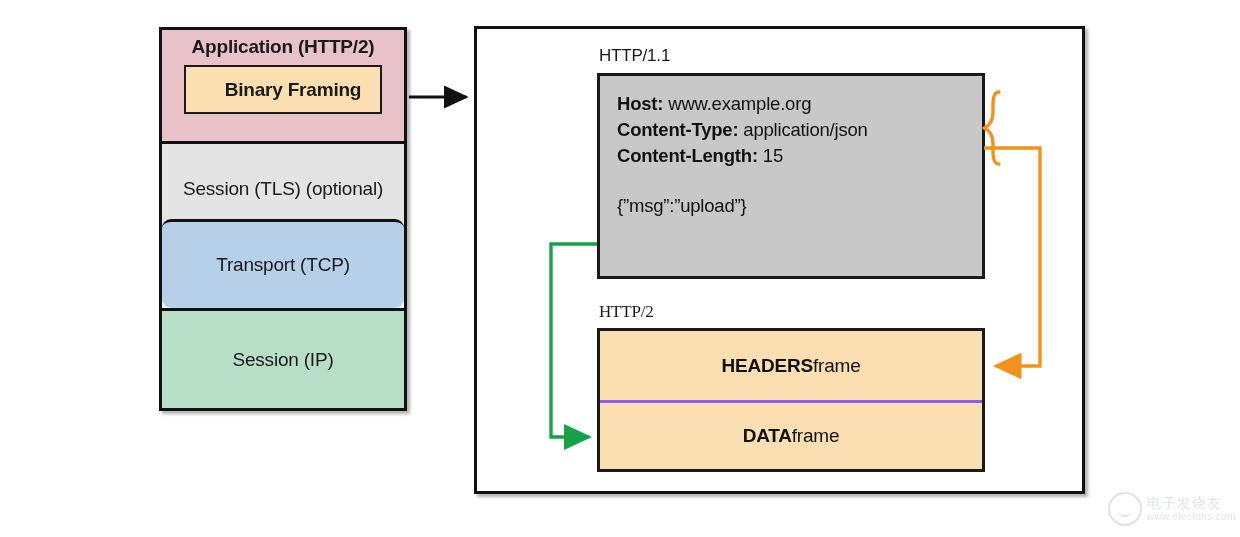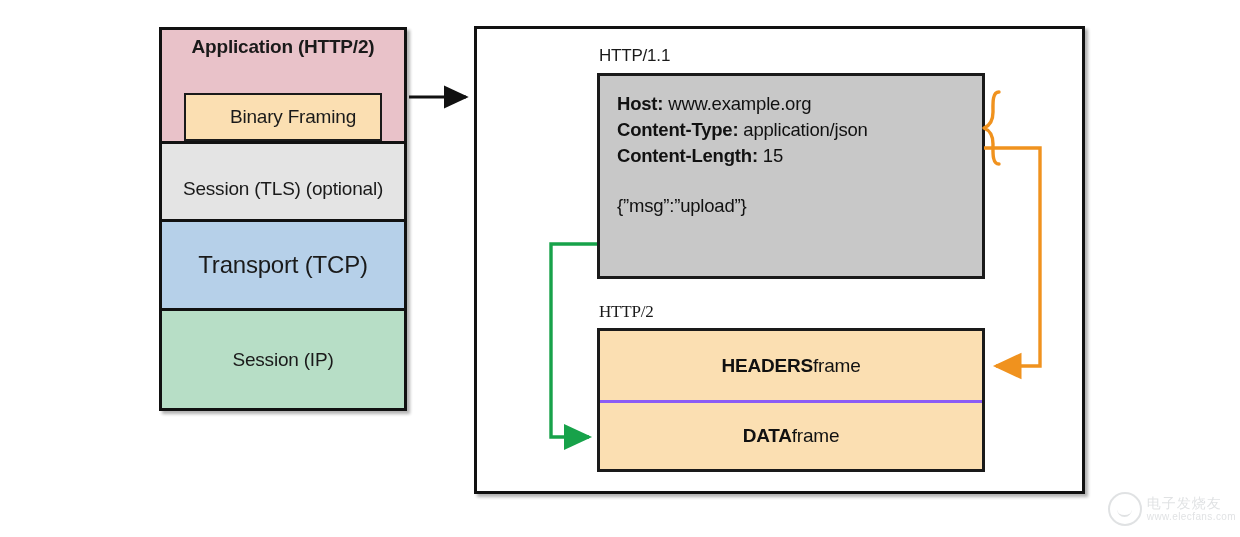--- a/index.html
+++ b/index.html
@@ -39,21 +39,20 @@
   }
   .layer-row {
     position: absolute;
     left: 0;
     width: 100%;
     box-sizing: border-box;
     display: flex;
     align-items: center;
     justify-content: center;
     color: #1a1a1a;
-    gap: 28px;
   }
   .layer-app {
     top: 0;
     height: 111px;
     background: #e9c2c9;
     flex-direction: column;
     justify-content: flex-start;
     padding-top: 6px;
   }
   .layer-app .layer-label {
@@ -65,39 +64,40 @@
     margin-top: 7px;
     width: 198px;
     height: 49px;
     background: #fbdfb2;
     border: 2px solid #1a1a1a;
     box-sizing: border-box;
     display: flex;
     align-items: center;
     justify-content: center;
     font-size: 19px;
-    font-weight: normal;
+    font-weight: bold;
     letter-spacing: -0.2px;
     padding-left: 20px;
   }
   .layer-session {
     top: 111px;
     height: 92px;
     background: #e4e4e4;
     border-top: 3px solid #111111;
     font-size: 19px;
     letter-spacing: -0.2px;
   }
   .layer-transport {
     top: 189px;
     height: 89px;
     background: #b6d0e9;
     border-top: 3px solid #111111;
-    font-size: 24px;
-    letter-spacing: -0.2px;
+    font-size: 19px;
+    letter-spacing: -0.2px;
+    border-radius: 9px;
   }
   .layer-network {
     top: 278px;
     height: 100px;
     background: #b7dec6;
     border-top: 3px solid #111111;
     font-size: 19px;
     letter-spacing: -0.2px;
   }
 

